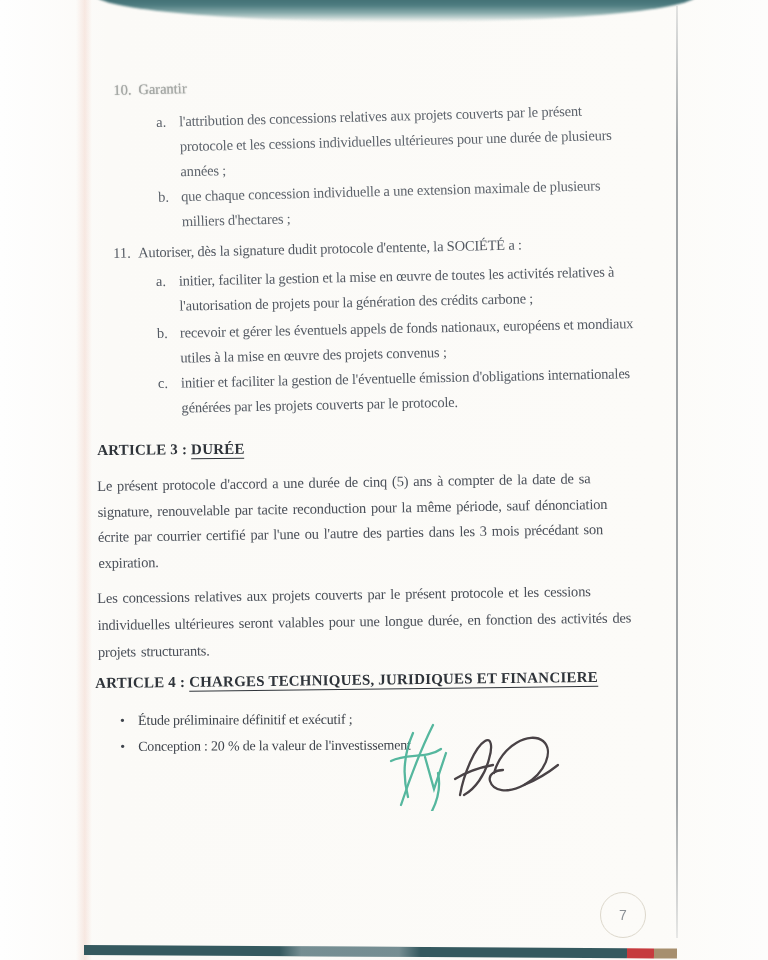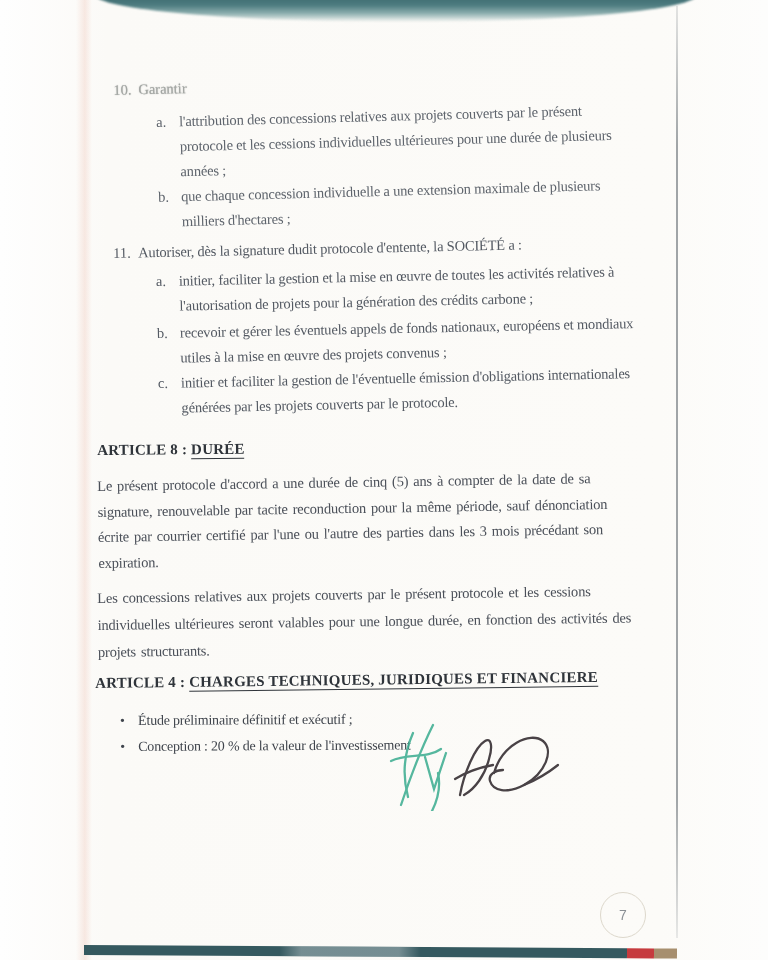--- a/index.html
+++ b/index.html
@@ -111,21 +111,21 @@
     <div class="sub">
       <span class="marker">c.</span>
       <span>
         <div class="ln">initier et faciliter la gestion de l'éventuelle émission d'obligations internationales</div>
         <div class="ln">générées par les projets couverts par le protocole.</div>
       </span>
     </div>
   </div>
 
   <div class="abs sec-a3 heading">
-    <span>ARTICLE 8 : </span><span class="utitle">DURÉE</span>
+    <span>ARTICLE 3 : </span><span class="utitle">DURÉE</span>
   </div>
 
   <div class="abs sec-p1">
     <div class="ln">Le présent protocole d'accord a une durée de cinq (5) ans à compter de la date de sa</div>
     <div class="ln">signature, renouvelable par tacite reconduction pour la même période, sauf dénonciation</div>
     <div class="ln">écrite par courrier certifié par l'une ou l'autre des parties dans les 3 mois précédant son</div>
     <div class="ln">expiration.</div>
   </div>
 
   <div class="abs sec-p2">

